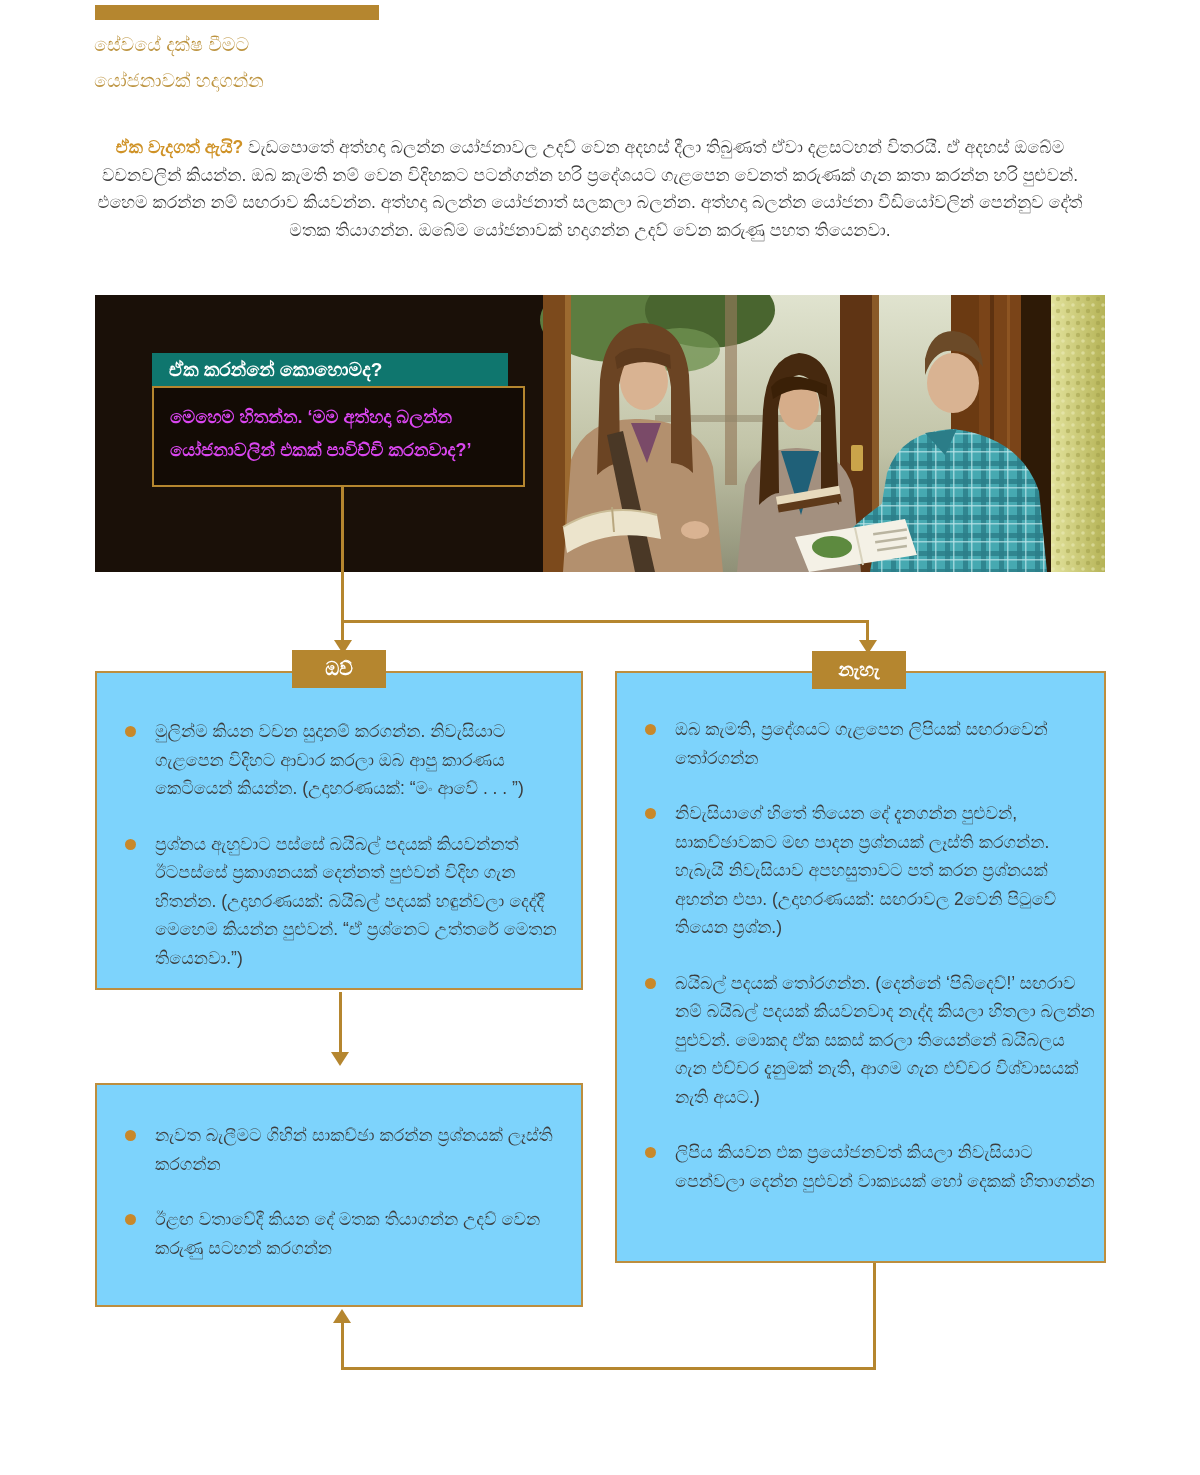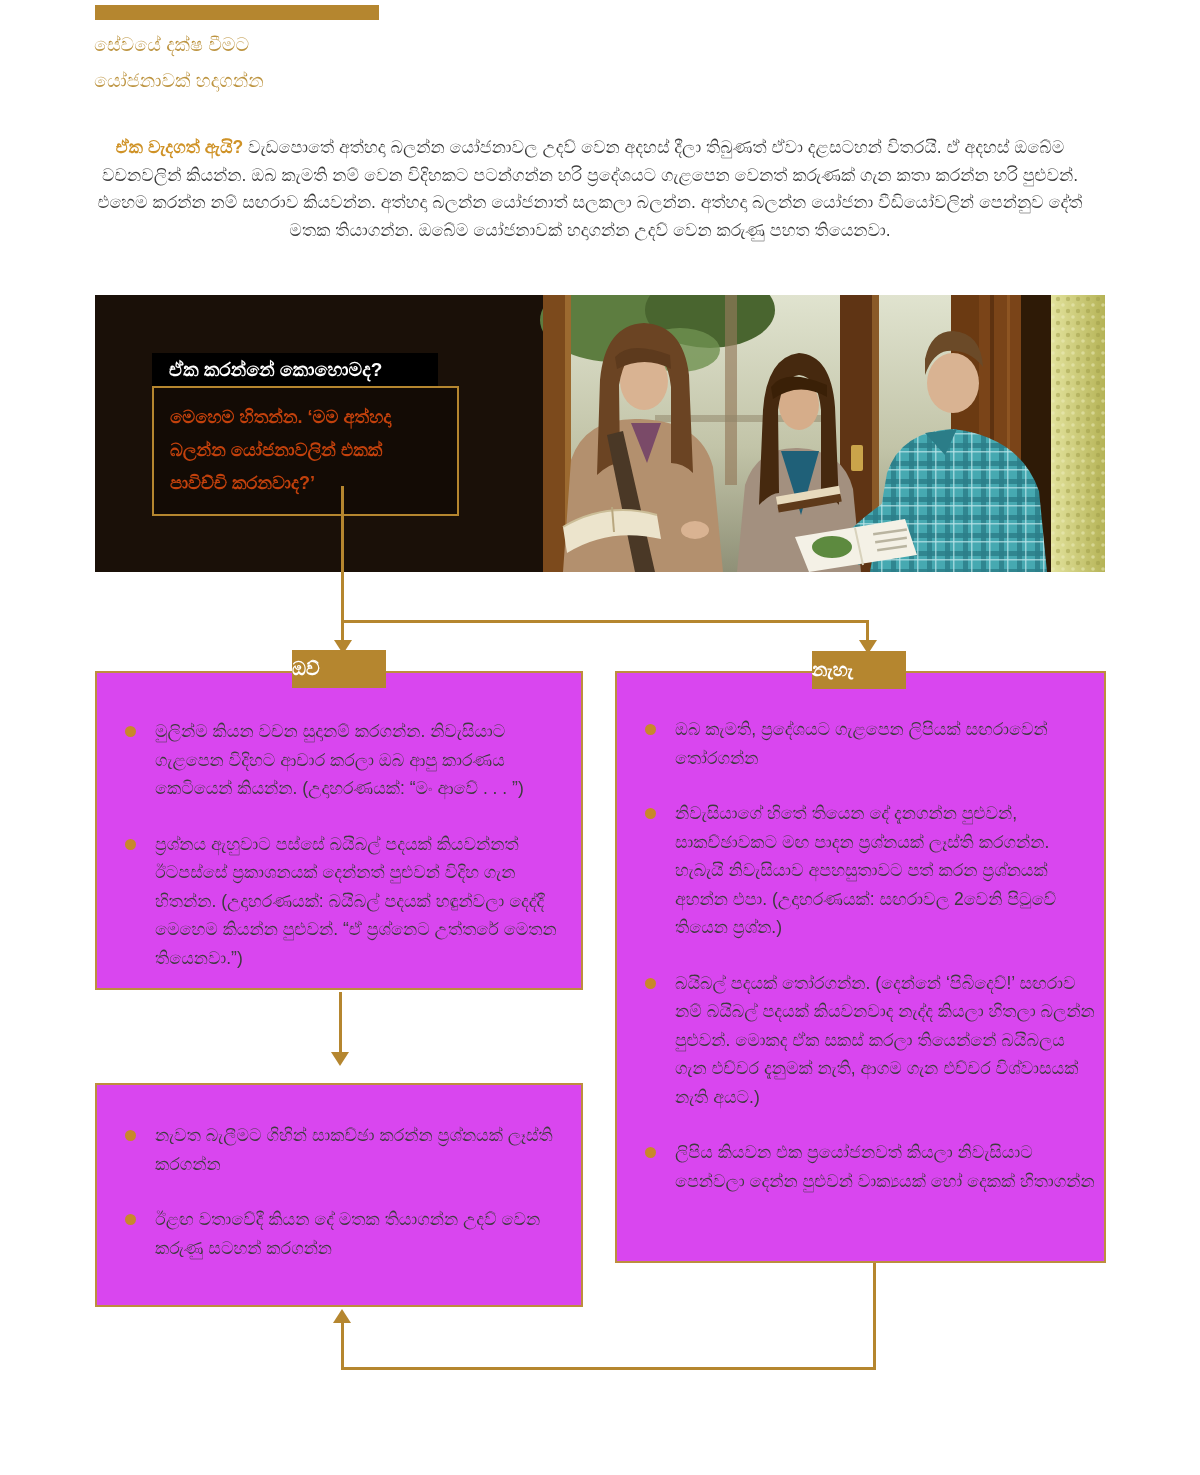--- a/index.html
+++ b/index.html
@@ -16,25 +16,25 @@
          line-height:27.6px;color:#3d3d3d;margin:0;text-align:center;}
   .intro .lead{color:#cf9226;font-weight:bold;}
 
   
   .photo{position:absolute;left:95px;top:295px;width:1010px;height:277px;
          background:#1a1008;z-index:1;}
   .photo svg{position:absolute;left:0;top:0;width:100%;height:100%;display:block;}
 
   
   .overlay{position:absolute;left:57px;top:58px;z-index:3;}
-  .overlay-head{width:286px;height:33px;background:#000000;color:#fff;font-weight:bold;
+  .overlay-head{width:356px;height:33px;background:#0f766e;color:#fff;font-weight:bold;
                 font-size:19px;line-height:33px;padding-left:17px;box-sizing:border-box;
                 white-space:nowrap;overflow:hidden;}
-  .overlay-body{width:307px;box-sizing:border-box;border:2px solid #b5862f;
-                background:rgba(8,4,1,0.35);color:#c2410c;font-weight:bold;font-size:18px;
+  .overlay-body{width:373px;box-sizing:border-box;border:2px solid #b5862f;
+                background:rgba(8,4,1,0.35);color:#d946ef;font-weight:bold;font-size:18px;
                 line-height:33px;padding:13px 16px 14px 16px;min-height:101px;}
 
   
   .connector{position:absolute;background:#b5862f;z-index:2;}
   .arrow-down{position:absolute;width:0;height:0;border-left:9px solid transparent;
               border-right:9px solid transparent;border-top:14px solid #b5862f;z-index:2;}
   .arrow-up{position:absolute;width:0;height:0;border-left:9px solid transparent;
             border-right:9px solid transparent;border-bottom:14px solid #b5862f;z-index:2;}
 
   #v1{left:341px;top:486px;width:3px;height:136px;}
@@ -45,26 +45,26 @@
   #ahR{left:859px;top:640px;}
   #v2{left:339px;top:992px;width:3px;height:62px;}
   #ah2{left:331px;top:1052px;}
   #v3{left:873px;top:1263px;width:3px;height:107px;}
   #h2{left:341px;top:1367px;width:535px;height:3px;}
   #v4{left:341px;top:1322px;width:3px;height:47px;}
   #ah3{left:333px;top:1309px;}
 
   
   .flow-label{position:absolute;width:94px;height:38px;background:#b5862f;color:#fff;
-              font-size:19px;font-weight:bold;line-height:38px;z-index:4;}
+              font-size:19px;font-weight:bold;text-align:center;line-height:38px;z-index:4;}
   #labelYes{left:292px;top:650px;}
   #labelNo{left:812px;top:651px;}
 
   
-  .box{position:absolute;border:2px solid #bd8e3e;background:#d946ef;box-sizing:border-box;z-index:1;}
+  .box{position:absolute;border:2px solid #bd8e3e;background:#7dd3fc;box-sizing:border-box;z-index:1;}
   #yesBox{left:95px;top:671px;width:488px;height:319px;padding:44px 24px 0 27px;}
   #noBox{left:615px;top:671px;width:491px;height:592px;padding:42px 4px 0 27px;}
   #nextBox{left:95px;top:1083px;width:488px;height:224px;padding:36px 24px 0 27px;}
 
   ul.bullets{list-style:none;margin:0;padding:0;font-size:17.5px;line-height:28.5px;color:#3d3d3d;}
   .bullets li{position:relative;padding-left:31px;margin:0 0 27px 0;}
   .bullets .dot{position:absolute;left:1px;top:9px;width:11px;height:11px;
                 border-radius:50%;background:#c8882a;}
 </style>
 </head>

